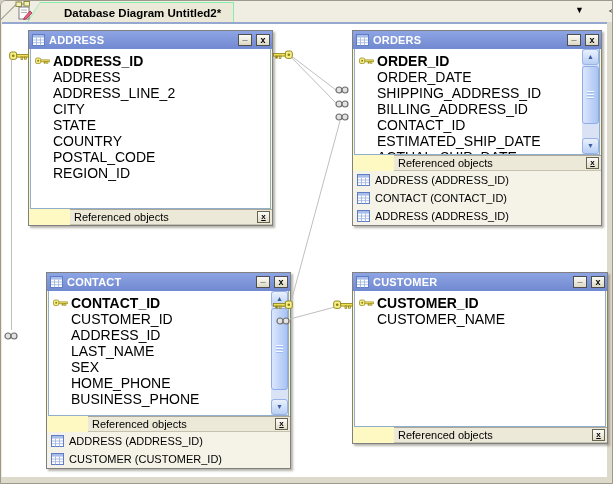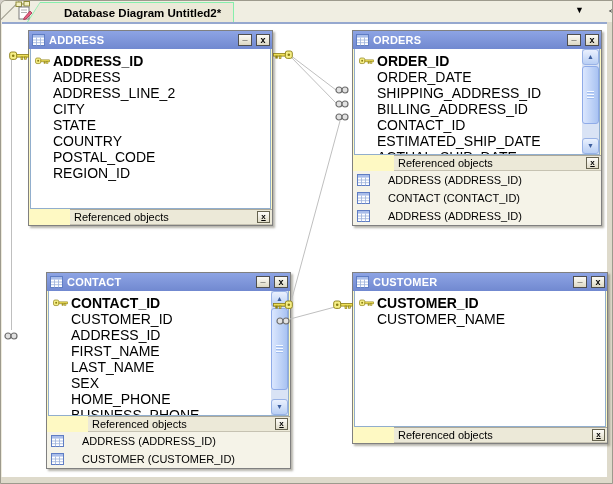--- a/index.html
+++ b/index.html
@@ -59,21 +59,21 @@
   #win-contact .sb-thumb { top:17px; height:82px; }
   .sb-thumb::after { content:""; position:absolute; left:4px; right:4px; top:50%; margin-top:-4px; height:8px;
               background:repeating-linear-gradient(#f7faff 0 1px,#9fbcef 1px 2px,rgba(0,0,0,0) 2px 3px); }
 
   .refbar { flex:0 0 16px; background:#ece9d8; border-top:1px solid #aca899; border-bottom:1px solid #c6c2b2;
             display:flex; align-items:center; padding:0 2px 0 4px;margin-left:41px; }
   .reflabel { flex:1; font-size:11px; color:#000; }
   .refx { width:13px; height:12px; background:linear-gradient(#fdfcf8,#e0dcc8); border:1px solid #66634f;
           font-size:8px; font-weight:bold; text-align:center; line-height:10px; text-decoration:underline; cursor:default; }
   .refitems { background:#f5f3e8; }
-  .refitem { height:18px; display:flex; align-items:center; gap:18px; padding-left:4px; font-size:11px; color:#000; }
+  .refitem { height:18px; display:flex; align-items:center; gap:5px; padding-left:4px; font-size:11px; color:#000; }
   .riicon { display:flex; align-items:center; }
 
   .gutter-r { position:absolute; right:0; top:21px; width:5px; bottom:0; background:#dedacb; }
   .gutter-b { position:absolute; left:0; bottom:0; height:6px; width:100%; background:#dedacb; }
 </style>
 </head>
 <body>
 
 <svg width="0" height="0" style="position:absolute">
   <defs>
@@ -286,24 +286,20 @@
             <div class="frow">
               <span class="fkeycell"></span>
               <span class="fname">CUSTOMER_ID</span>
             </div>
             <div class="frow">
               <span class="fkeycell"></span>
               <span class="fname">ADDRESS_ID</span>
             </div>
             <div class="frow">
               <span class="fkeycell"></span>
-              <span class="fname">FIRST_NAME</span>
-            </div>
-            <div class="frow">
-              <span class="fkeycell"></span>
               <span class="fname">LAST_NAME</span>
             </div>
             <div class="frow">
               <span class="fkeycell"></span>
               <span class="fname">SEX</span>
             </div>
             <div class="frow">
               <span class="fkeycell"></span>
               <span class="fname">HOME_PHONE</span>
             </div>

